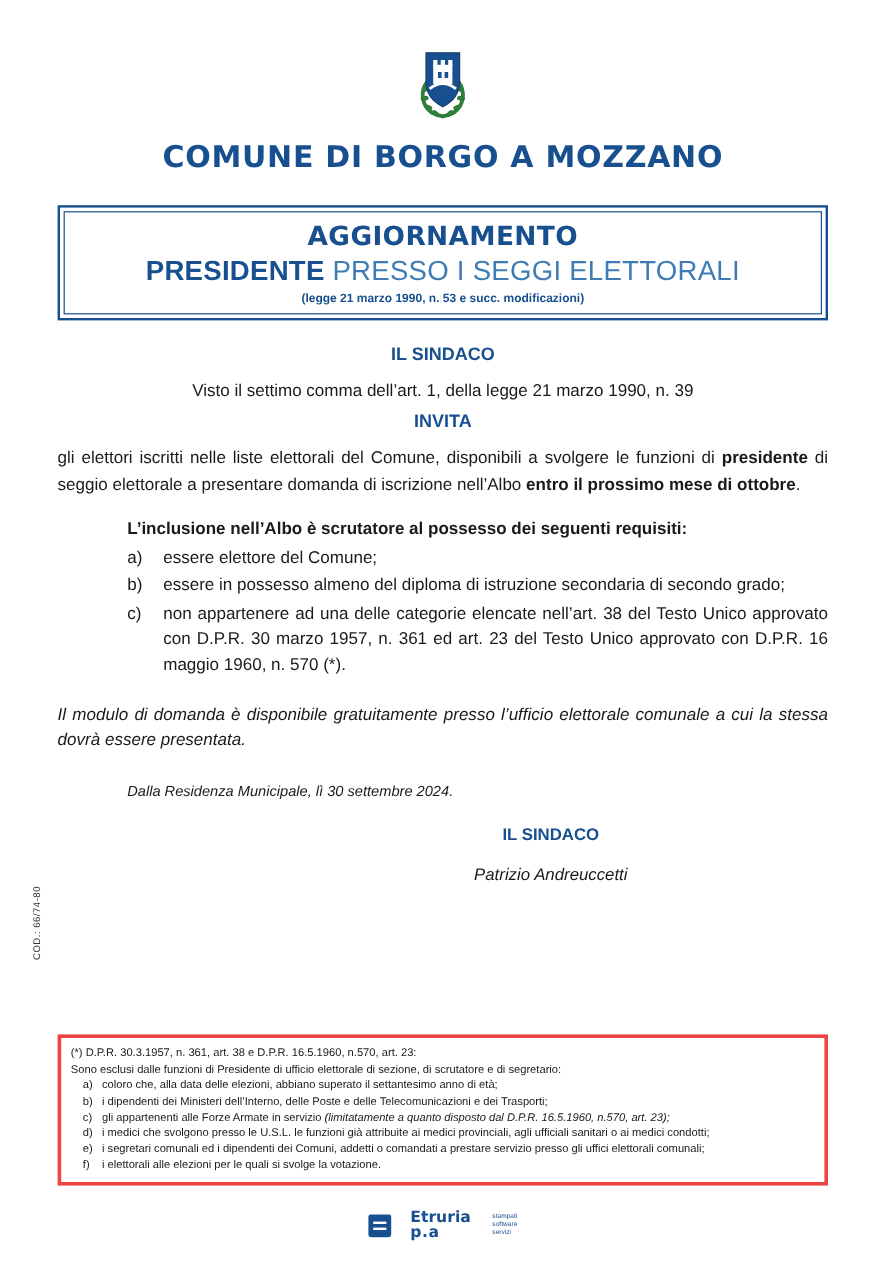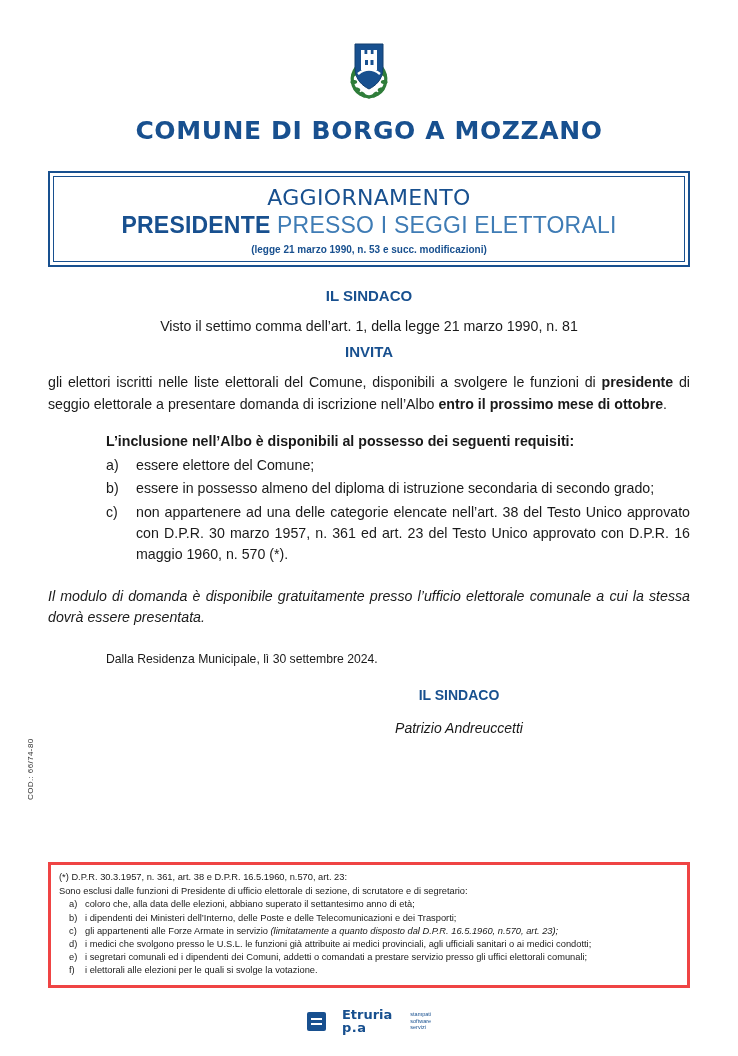--- a/index.html
+++ b/index.html
@@ -57,21 +57,21 @@
   }
   .banner::after {
     content: "";
     position: absolute;
     left: 3px; right: 3px; top: 3px; bottom: 3px;
     border: 1px solid #18508f;
     pointer-events: none;
   }
   .banner-line1 {
     font-family: "DejaVu Sans", sans-serif;
-    font-weight: normal;
+    font-weight: bold;
     font-size: 22px;
     color: #18508f;
     letter-spacing: 0.3px;
   }
   .banner-line2 {
     font-family: "Liberation Sans", sans-serif;
     font-size: 23px;
     color: #3f7cb5;
     margin-top: 4px;
     letter-spacing: 0.2px;
@@ -140,20 +140,21 @@
   }
 
   .italic-para {
     margin-top: 20px;
     font-style: italic;
     text-align: justify;
   }
   .residenza {
     margin-top: 22px;
     padding-left: 58px;
+    font-style: italic;
     font-size: 12.2px;
   }
   .sindaco-sign {
     margin-top: 16px;
     text-align: center;
     padding-left: 180px;
   }
   .sindaco-sign .t1 {
     font-weight: bold;
     color: #18508f;
@@ -284,27 +285,27 @@
 
   <div class="banner">
     <div class="banner-line1">AGGIORNAMENTO</div>
     <div class="banner-line3"><b>PRESIDENTE</b><span> PRESSO I SEGGI ELETTORALI</span></div>
     <div class="banner-sub">(legge 21 marzo 1990, n. 53 e succ. modificazioni)</div>
   </div>
 
   <div class="body-wrap">
 
     <div class="center-bold">IL SINDACO</div>
-    <div class="center-line">Visto il settimo comma dell’art. 1, della legge 21 marzo 1990, n. 81</div>
+    <div class="center-line">Visto il settimo comma dell’art. 1, della legge 21 marzo 1990, n. 39</div>
     <div class="center-bold">INVITA</div>
 
     <div class="para"><span>gli elettori iscritti nelle liste elettorali del Comune, disponibili a svolgere le funzioni di </span><b>presidente</b><span> di seggio elettorale a presentare domanda di iscrizione nell’Albo </span><b>entro il prossimo mese di ottobre</b><span>.</span></div>
 
     <div class="req-block">
-      <div class="req-head">L’inclusione nell’Albo è disponibili al possesso dei seguenti requisiti:</div>
+      <div class="req-head">L’inclusione nell’Albo è scrutatore al possesso dei seguenti requisiti:</div>
 
       <div class="req-item">
         <div class="req-mark">a)</div>
         <div class="req-text">essere elettore del Comune;</div>
       </div>
       <div class="req-item">
         <div class="req-mark">b)</div>
         <div class="req-text">essere in possesso almeno del diploma di istruzione secondaria di secondo grado;</div>
       </div>
       <div class="req-item">

